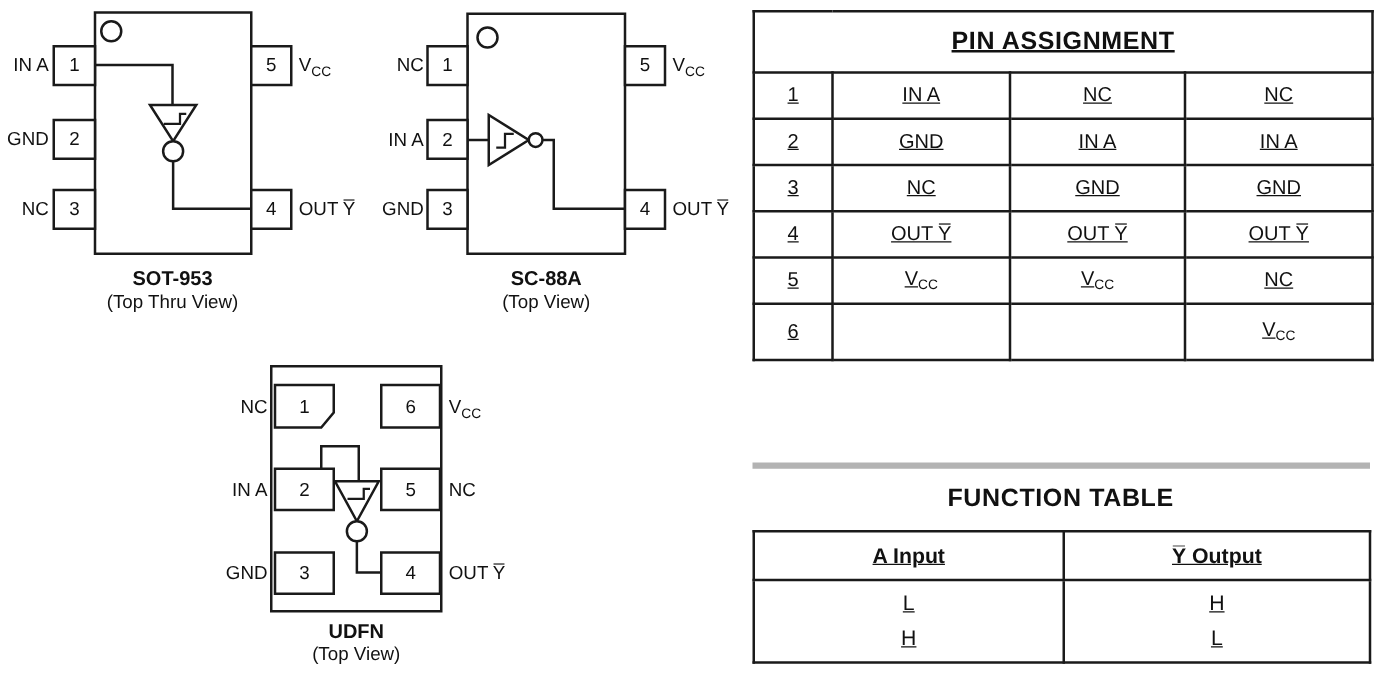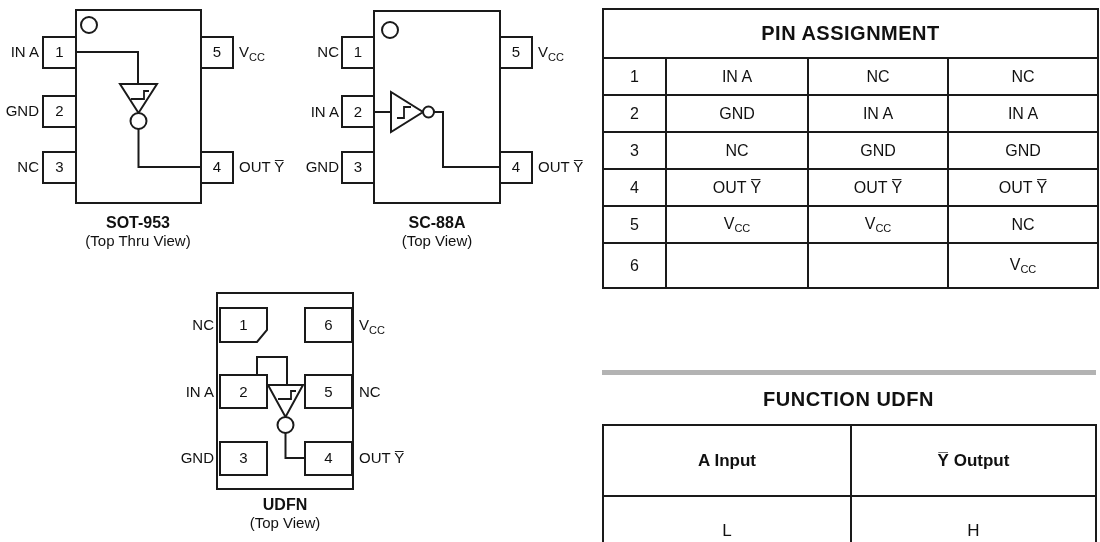--- a/index.html
+++ b/index.html
@@ -6,36 +6,36 @@
   .page{position:relative;width:1100px;height:542px;background:#fff;overflow:hidden;
         font-family:"Liberation Sans","DejaVu Sans",sans-serif;color:#111;}
   .diagram{position:absolute;}
   svg text{fill:#111;font-family:"Liberation Sans","DejaVu Sans",sans-serif;font-size:15px;}
   svg .cap-name{font-weight:bold;font-size:16px;}
   svg .cap-view{font-size:15px;}
   svg .shape{stroke:#1a1a1a;stroke-width:2;fill:#fff;}
   svg .wire{stroke:#1a1a1a;stroke-width:2;fill:none;}
   svg .glyph{stroke:#1a1a1a;stroke-width:1.8;fill:none;}
 
-  table{border-collapse:collapse;table-layout:fixed;background:#fff;}
+  table{border-collapse:collapse;table-layout:fixed;background:#fff;text-decoration:underline;}
   .pin-table{position:absolute;left:602px;top:8px;width:495px;}
   .pin-table td{border:2px solid #1a1a1a;text-align:center;vertical-align:middle;
                 font-size:16px;padding:0;}
   .pin-table .title-row td{font-size:20px;font-weight:bold;height:47px;letter-spacing:.5px;}
   .pin-table .head-row td{font-size:17px;font-weight:bold;height:48px;}
   .pin-table .data-row td{height:35px;}
   .pin-table .last-row td{height:43px;}
   sub{font-size:11px;vertical-align:-3px;letter-spacing:0;}
 
   .divider{position:absolute;left:602px;top:370px;width:494px;height:5px;background:#b3b3b3;}
 
   .fn-title{position:absolute;left:602px;top:388px;width:493px;text-align:center;
             font-size:20px;font-weight:bold;letter-spacing:.5px;}
   .fn-table{position:absolute;left:602px;top:424px;width:493px;}
-  .fn-table td{border:2px solid #1a1a1a;text-align:center;vertical-align:middle;padding:16px;}
+  .fn-table td{border:2px solid #1a1a1a;text-align:center;vertical-align:middle;padding:0;}
   .fn-table .head-row td{font-size:17px;font-weight:bold;height:37px;}
   .fn-table .body-row td{height:64px;font-size:17px;}
   .fn-table .body-row div{line-height:28px;}
 </style>
 </head>
 <body>
 
 <div class="page">
 
   <svg class="diagram" style="left:0;top:0" width="305" height="262" viewBox="0 0 305 262">
@@ -172,21 +172,21 @@
         <td>6</td>
         <td></td>
         <td></td>
         <td><span>V</span><sub>CC</sub></td>
       </tr>
     </tbody>
   </table>
 
   <div class="divider"></div>
 
-  <div class="fn-title">FUNCTION UDFN</div>
+  <div class="fn-title">FUNCTION TABLE</div>
 
   <table class="fn-table">
     <colgroup>
         <col style="width:248px">
         <col style="width:245px">
       </colgroup>
     <tbody>
       <tr class="head-row">
         <td>A Input</td>
         <td>Y̅ Output</td>

